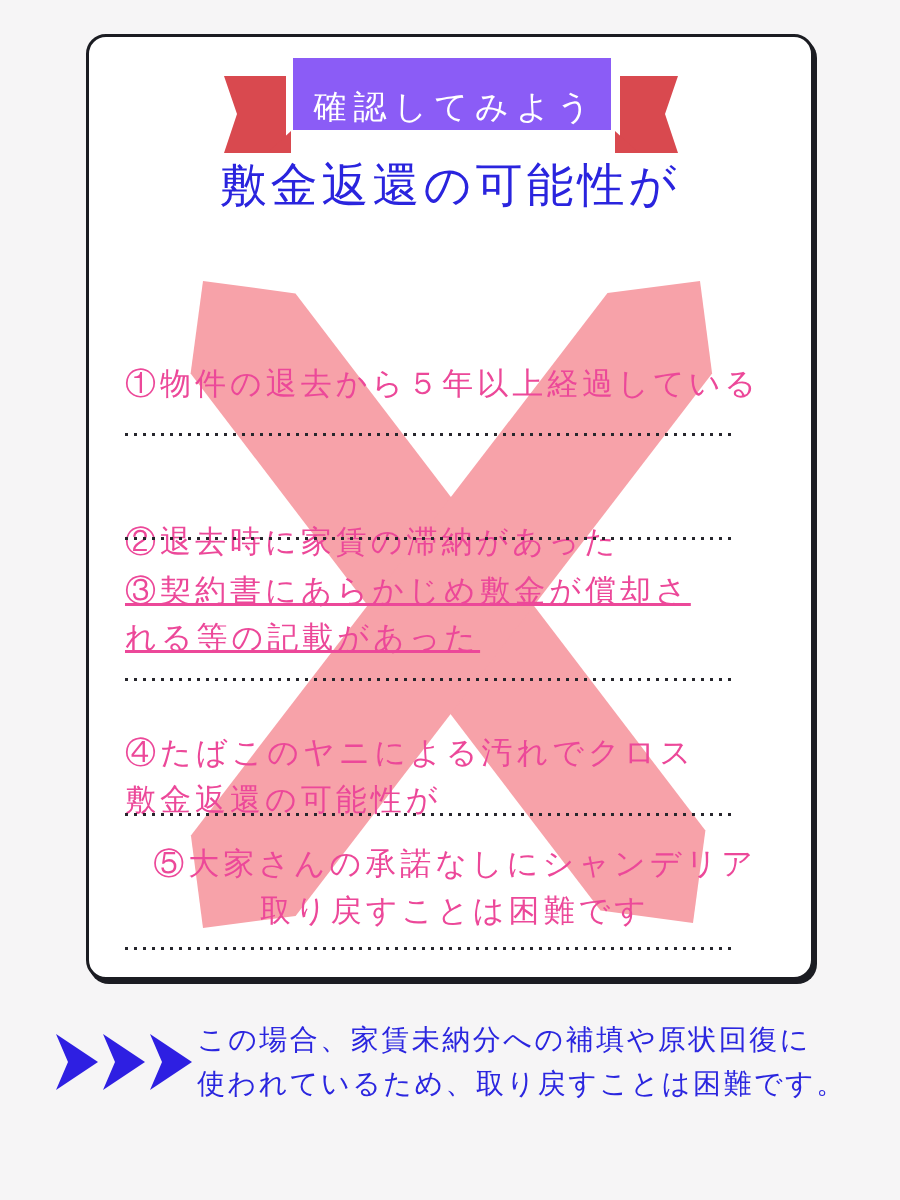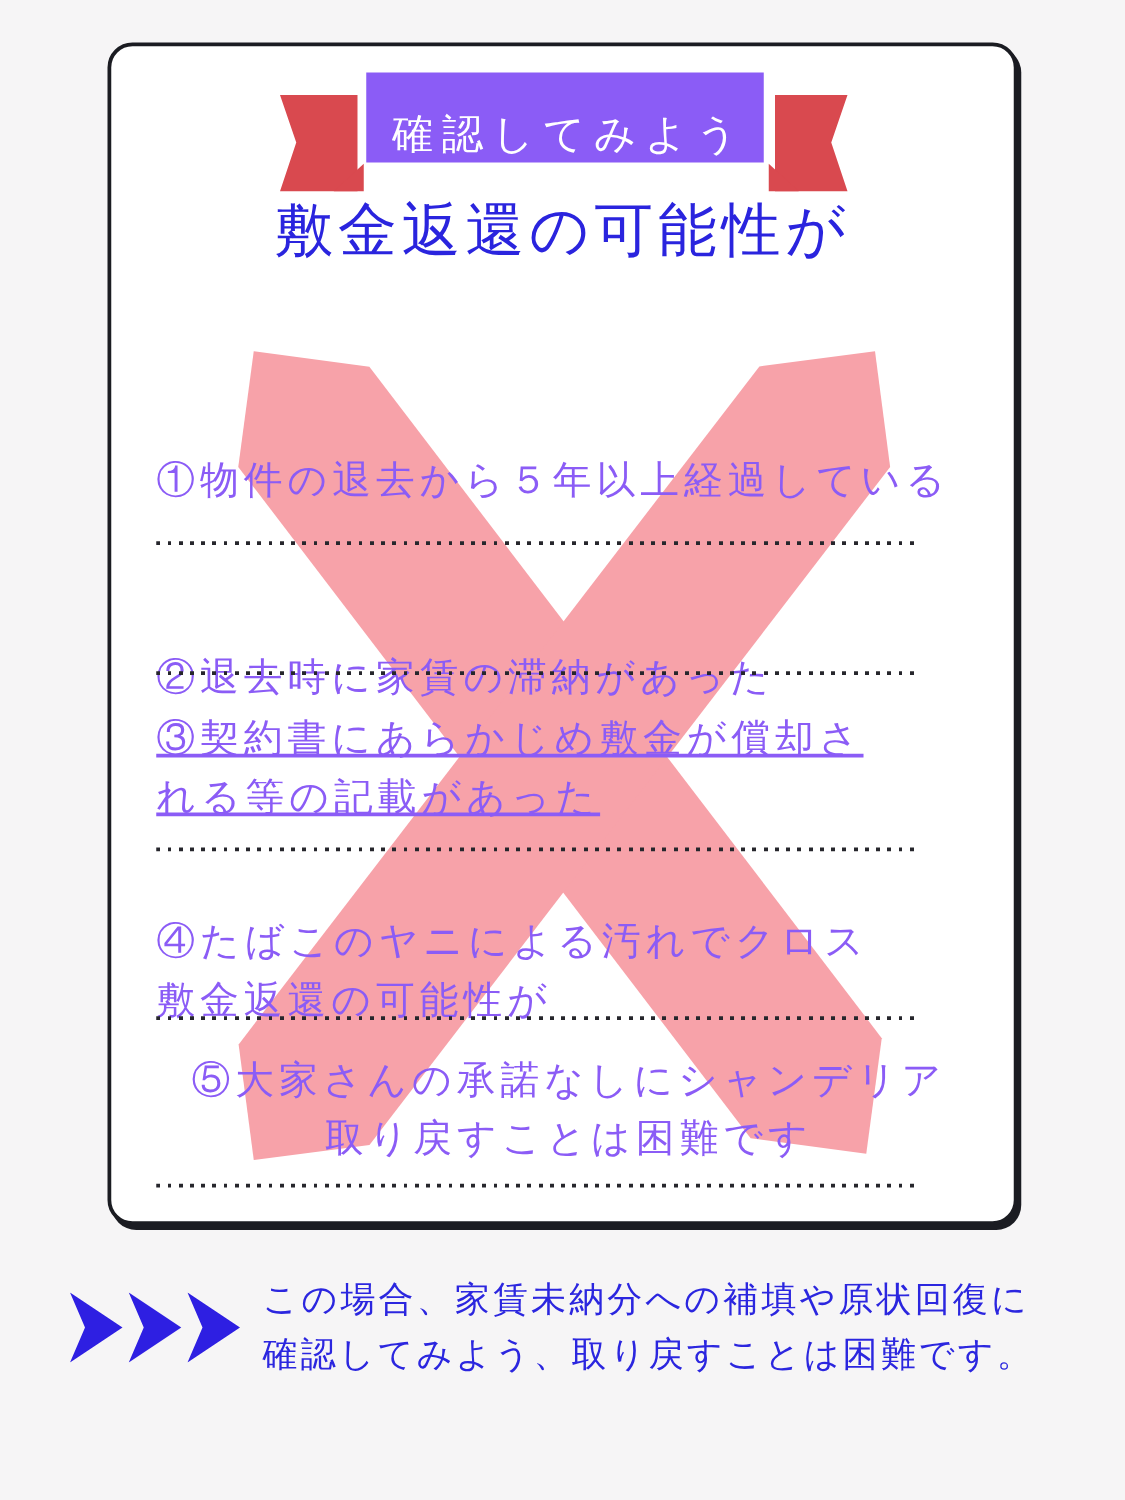--- a/index.html
+++ b/index.html
@@ -40,37 +40,37 @@
   .title {
     position:absolute; left:0; top:118px; width:100%; z-index:3;
     text-align:center; color:#2a24de;
     font-size:47px; line-height:68px; letter-spacing:4px; font-weight:500;
     white-space:nowrap;
     font-family:Liberation Mono, monospace;
   }
   
   .item {
     position:absolute; left:36px; width:660px; z-index:3;
-    color:#8b5cf6; font-size:31px; line-height:47px; letter-spacing:4px;
+    color:#ec4899; font-size:31px; line-height:47px; letter-spacing:4px;
     font-weight:500; white-space:nowrap;
   }
   .dotline {
     position:absolute; left:36px; width:610px; height:3px; z-index:3;
     background-image:repeating-linear-gradient(90deg,#26262c 0 3px,transparent 3px 9px);
   }
   .item-1 { top:323px; }  .dot-1 { top:396px; }
   .item-2 { top:433px;margin-top:48px; }  .dot-2 { top:500px; }
   .item-3 { top:530px;text-decoration:underline; }  .dot-3 { top:641px; }
   .item-4 { top:665px;margin-top:27px; }  .dot-4 { top:776px; }
   .item-5 { top:803px;text-align:center; }  .dot-5 { top:910px; }
   
   .chevrons-svg { position:absolute; left:56px; top:1034px; width:136px; height:56px; }
   .chevrons-svg polygon { fill:#2e1fe2; }
   .footer-text {
-    position:absolute; left:210px; top:1018px; width:680px;
+    position:absolute; left:197px; top:1018px; width:680px;
     color:#2b26df; font-size:28px; line-height:44px; letter-spacing:2.5px;
     font-weight:500; white-space:nowrap;
   }
 </style>
 </head>
 <body>
 
 <div class="card">
 
   <svg class="cross-svg" viewBox="0 0 728 946" aria-hidden="true">
@@ -122,14 +122,14 @@
 
 </div>
 
 <svg class="chevrons-svg" viewBox="0 0 136 56" aria-hidden="true">
   <polygon points="0,0 42,28 0,56 12,28"></polygon>
   <polygon points="47,0 89,28 47,56 59,28"></polygon>
   <polygon points="94,0 136,28 94,56 106,28"></polygon>
 </svg>
 <div class="footer-text">
   <div>この場合、家賃未納分への補填や原状回復に</div>
-  <div>確認してみよう、取り戻すことは困難です。</div>
+  <div>使われているため、取り戻すことは困難です。</div>
 </div>
 
 </body></html>

